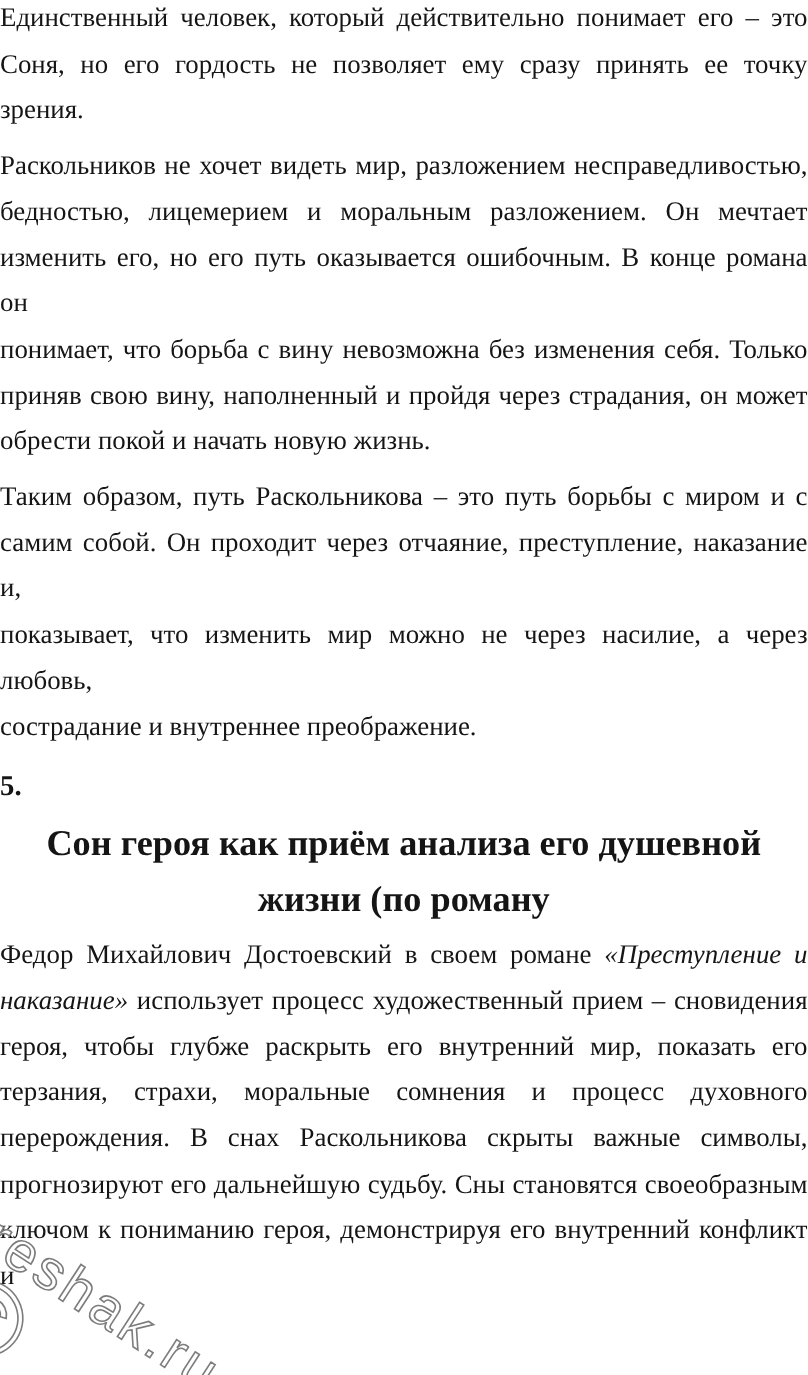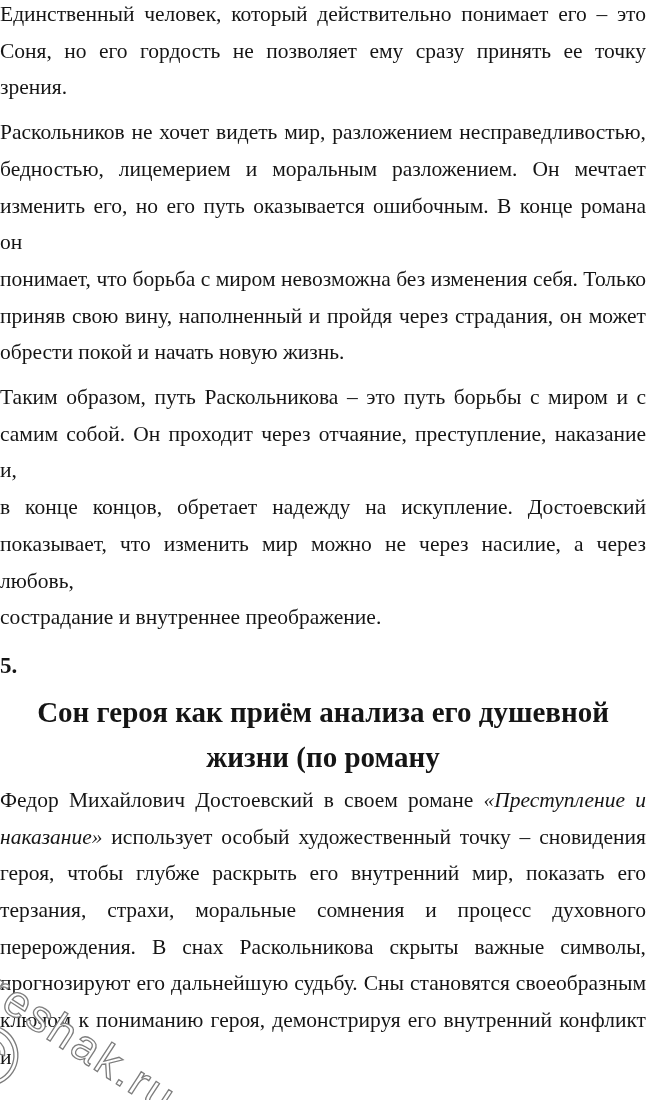--- a/index.html
+++ b/index.html
@@ -88,40 +88,39 @@
 <main class="page">
   <div class="doc">
       <div class="para body">
         <div class="line"><span>Единственный человек, который действительно понимает его – это</span></div>
         <div class="line last"><span>Соня, но его гордость не позволяет ему сразу принять ее точку зрения.</span></div>
       </div>
       <div class="para body">
         <div class="line"><span>Раскольников не хочет видеть мир, разложением несправедливостью,</span></div>
         <div class="line"><span>бедностью, лицемерием и моральным разложением. Он мечтает</span></div>
         <div class="line"><span>изменить его, но его путь оказывается ошибочным. В конце романа он</span></div>
-        <div class="line"><span>понимает, что борьба с миром невозможна без изменения себя. Только</span></div>
+        <div class="line"><span>понимает, что борьба с вину невозможна без изменения себя. Только</span></div>
         <div class="line"><span>приняв свою вину, наполненный и пройдя через страдания, он может</span></div>
         <div class="line last"><span>обрести покой и начать новую жизнь.</span></div>
       </div>
       <div class="para body">
         <div class="line"><span>Таким образом, путь Раскольникова – это путь борьбы с миром и с</span></div>
         <div class="line"><span>самим собой. Он проходит через отчаяние, преступление, наказание и,</span></div>
-        <div class="line"><span>в конце концов, обретает надежду на искупление. Достоевский</span></div>
         <div class="line"><span>показывает, что изменить мир можно не через насилие, а через любовь,</span></div>
         <div class="line last"><span>сострадание и внутреннее преображение.</span></div>
       </div>
       <div class="para number">
         <div class="line last"><span>5.</span></div>
       </div>
       <div class="para heading">
         <div class="line"><span>Сон героя как приём анализа его душевной жизни (по роману</span></div>
       </div>
       <div class="para body">
         <div class="line"><span>Федор Михайлович Достоевский в своем романе </span><span class="it">«Преступление и</span></div>
-        <div class="line"><span class="it">наказание»</span><span> использует особый художественный точку – сновидения</span></div>
+        <div class="line"><span class="it">наказание»</span><span> использует процесс художественный прием – сновидения</span></div>
         <div class="line"><span>героя, чтобы глубже раскрыть его внутренний мир, показать его</span></div>
         <div class="line"><span>терзания, страхи, моральные сомнения и процесс духовного</span></div>
         <div class="line"><span>перерождения. В снах Раскольникова скрыты важные символы,</span></div>
         <div class="line"><span>прогнозируют его дальнейшую судьбу. Сны становятся своеобразным</span></div>
         <div class="line"><span>ключом к пониманию героя, демонстрируя его внутренний конфликт и</span></div>
       </div>
     </div>
 
   <div class="watermark">
     <span class="wm-text">reshak.ru</span>

